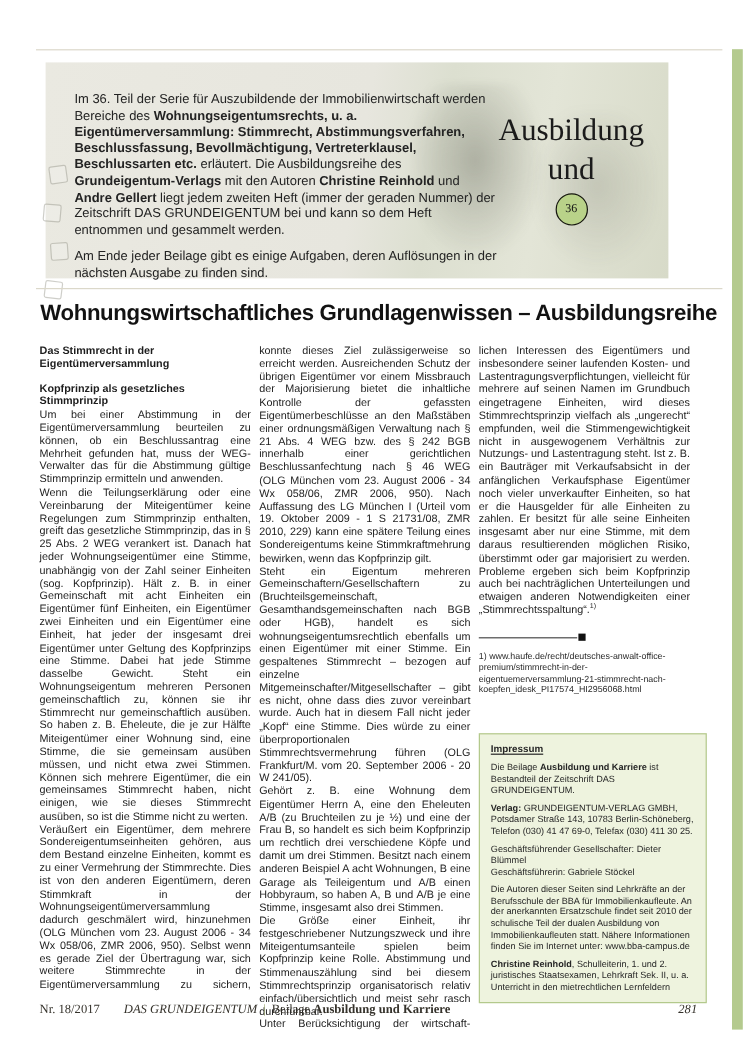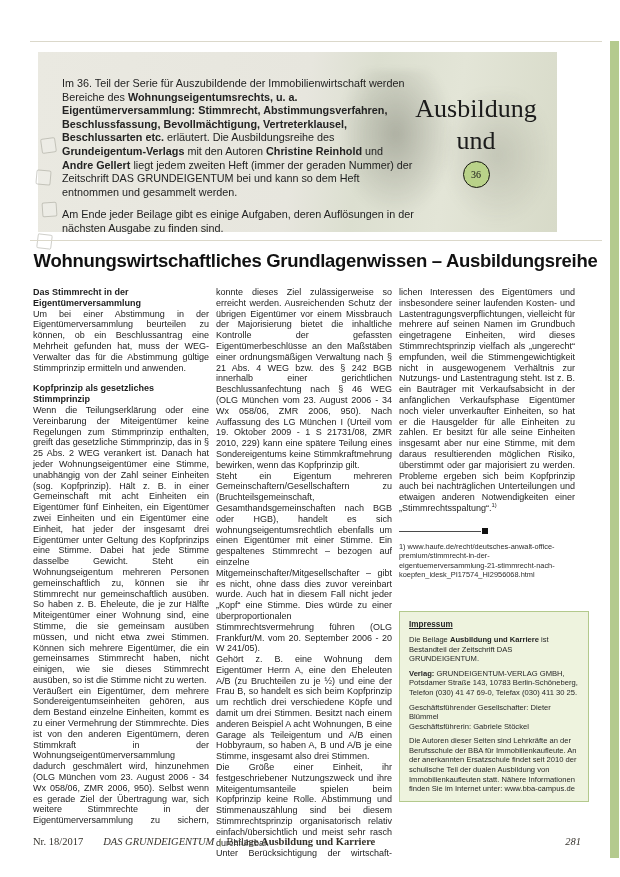--- a/index.html
+++ b/index.html
@@ -101,22 +101,22 @@
     </div>
   </div>
 
   <div class="rule rule-mid"></div>
 
   <h1 class="article-title">Wohnungswirtschaftliches Grundlagenwissen – Ausbildungsreihe</h1>
 
   <div class="columns">
     <div class="col">
         <div class="blk blk-h">Das Stimmrecht in der Eigentümerversammlung</div>
+        <div class="blk blk-h">Kopfprinzip als gesetzliches Stimmprinzip</div>
         <div class="blk blk-p"><span>Um bei einer Abstimmung in der Eigentümerversammlung beurteilen zu können, ob ein Beschlussantrag eine Mehrheit gefunden hat, muss der WEG-Verwalter das für die Abstimmung gültige Stimmprinzip ermitteln und anwenden.</span></div>
-        <div class="blk blk-h">Kopfprinzip als gesetzliches Stimmprinzip</div>
         <div class="blk blk-p"><span>Wenn die Teilungserklärung oder eine Vereinbarung der Miteigentümer keine Regelungen zum Stimmprinzip enthalten, greift das gesetzliche Stimmprinzip, das in § 25 Abs. 2 WEG verankert ist. Danach hat jeder Wohnungseigentümer eine Stimme, unabhängig von der Zahl seiner Einheiten (sog. Kopfprinzip). Hält z. B. in einer Gemeinschaft mit acht Einheiten ein Eigentümer fünf Einheiten, ein Eigentümer zwei Einheiten und ein Eigentümer eine Einheit, hat jeder der insgesamt drei Eigentümer unter Geltung des Kopfprinzips eine Stimme. Dabei hat jede Stimme dasselbe Gewicht. Steht ein Wohnungseigentum mehreren Personen gemeinschaftlich zu, können sie ihr Stimmrecht nur gemeinschaftlich ausüben. So haben z. B. Eheleute, die je zur Hälfte Miteigentümer einer Wohnung sind, eine Stimme, die sie gemeinsam ausüben müssen, und nicht etwa zwei Stimmen. Können sich mehrere Eigentümer, die ein gemeinsames Stimmrecht haben, nicht einigen, wie sie dieses Stimmrecht ausüben, so ist die Stimme nicht zu werten.</span></div>
         <div class="blk blk-p cont"><span>Veräußert ein Eigentümer, dem mehrere Sondereigentumseinheiten gehören, aus dem Bestand einzelne Einheiten, kommt es zu einer Vermehrung der Stimmrechte. Dies ist von den anderen Eigentümern, deren Stimmkraft in der Wohnungseigentümerversammlung dadurch geschmälert wird, hinzunehmen (OLG München vom 23. August 2006 - 34 Wx 058/06, ZMR 2006, 950). Selbst wenn es gerade Ziel der Übertragung war, sich weitere Stimmrechte in der Eigentümerversammlung zu sichern,</span></div>
       </div>
     <div class="col">
         <div class="blk blk-p"><span>konnte dieses Ziel zulässigerweise so erreicht werden. Ausreichenden Schutz der übrigen Eigentümer vor einem Missbrauch der Majorisierung bietet die inhaltliche Kontrolle der gefassten Eigentümerbeschlüsse an den Maßstäben einer ordnungsmäßigen Verwaltung nach § 21 Abs. 4 WEG bzw. des § 242 BGB innerhalb einer gerichtlichen Beschlussanfechtung nach § 46 WEG (OLG München vom 23. August 2006 - 34 Wx 058/06, ZMR 2006, 950). Nach Auffassung des LG München I (Urteil vom 19. Oktober 2009 - 1 S 21731/08, ZMR 2010, 229) kann eine spätere Teilung eines Sondereigentums keine Stimmkraftmehrung bewirken, wenn das Kopfprinzip gilt.</span></div>
         <div class="blk blk-p"><span>Steht ein Eigentum mehreren Gemeinschaftern/Gesellschaftern zu (Bruchteilsgemeinschaft, Gesamthandsgemeinschaften nach BGB oder HGB), handelt es sich wohnungseigentumsrechtlich ebenfalls um einen Eigentümer mit einer Stimme. Ein gespaltenes Stimmrecht – bezogen auf einzelne Mitgemeinschafter/Mitgesellschafter – gibt es nicht, ohne dass dies zuvor vereinbart wurde. Auch hat in diesem Fall nicht jeder „Kopf“ eine Stimme. Dies würde zu einer überproportionalen Stimmrechtsvermehrung führen (OLG Frankfurt/M. vom 20. September 2006 - 20 W 241/05).</span></div>
         <div class="blk blk-p"><span>Gehört z. B. eine Wohnung dem Eigentümer Herrn A, eine den Eheleuten A/B (zu Bruchteilen zu je ½) und eine der Frau B, so handelt es sich beim Kopfprinzip um rechtlich drei verschiedene Köpfe und damit um drei Stimmen. Besitzt nach einem anderen Beispiel A acht Wohnungen, B eine Garage als Teileigentum und A/B einen Hobbyraum, so haben A, B und A/B je eine Stimme, insgesamt also drei Stimmen.</span></div>
         <div class="blk blk-p"><span>Die Größe einer Einheit, ihr festgeschriebener Nutzungszweck und ihre Miteigentumsanteile spielen beim Kopfprinzip keine Rolle. Abstimmung und Stimmenauszählung sind bei diesem Stimmrechtsprinzip organisatorisch relativ einfach/übersichtlich und meist sehr rasch durchführbar.</span></div>
         <div class="blk blk-p cont"><span>Unter Berücksichtigung der wirtschaft-</span></div>
       </div>
@@ -126,20 +126,21 @@
           <div class="blk blk-rule"></div>
           <div class="blk blk-note"><span>1) www.haufe.de/recht/deutsches-anwalt-office-premium/stimmrecht-in-der-eigentuemerversammlung-21-stimmrecht-nach-koepfen_idesk_PI17574_HI2956068.html</span></div>
         </div>
       <aside class="impressum">
           <div class="blk blk-h">Impressum</div>
           <div class="blk blk-p"><span>Die Beilage </span><span class="b">Ausbildung und Karriere</span><span> ist Bestandteil der Zeitschrift DAS GRUNDEIGENTUM.</span></div>
           <div class="blk blk-p"><span class="b">Verlag:</span><span> GRUNDEIGENTUM-VERLAG GMBH, Potsdamer Straße 143, 10783 Berlin-Schöneberg, Telefon (030) 41 47 69-0, Telefax (030) 411 30 25.</span></div>
           <div class="blk blk-p tight"><span>Geschäftsführender Gesellschafter: Dieter Blümmel</span></div>
           <div class="blk blk-p"><span>Geschäftsführerin: Gabriele Stöckel</span></div>
           <div class="blk blk-p"><span>Die Autoren dieser Seiten sind Lehrkräfte an der Berufsschule der BBA für Immobilienkaufleute. An der anerkannten Ersatzschule findet seit 2010 der schulische Teil der dualen Ausbildung von Immobilienkaufleuten statt. Nähere Informationen finden Sie im Internet unter: www.bba-campus.de</span></div>
+          <div class="blk blk-p tight"><span class="b">Christine Reinhold</span><span>, Schulleiterin, 1. und 2. juristisches Staatsexamen, Lehrkraft Sek. II, u. a. Unterricht in den mietrechtlichen Lernfeldern</span></div>
         </aside>
     </div>
   </div>
 
   <div class="footer">
     <span class="issue">Nr. 18/2017</span>
     <span class="magazine">DAS GRUNDEIGENTUM</span>
     <span class="sep">|</span>
     <span class="supp">
       <span>Beilage</span>

